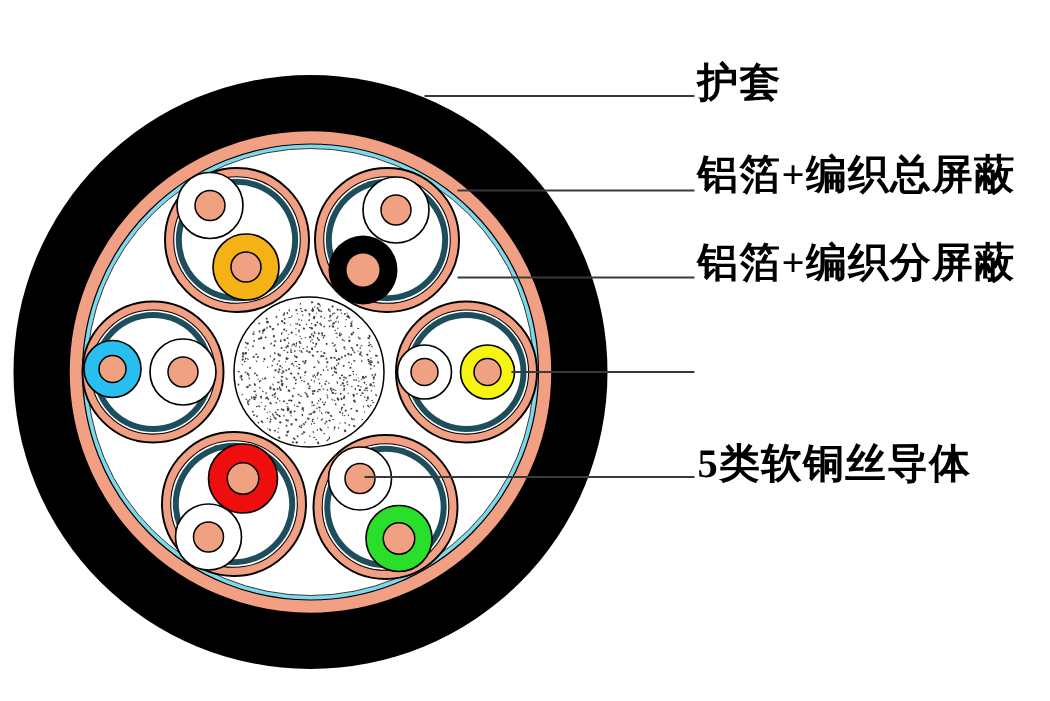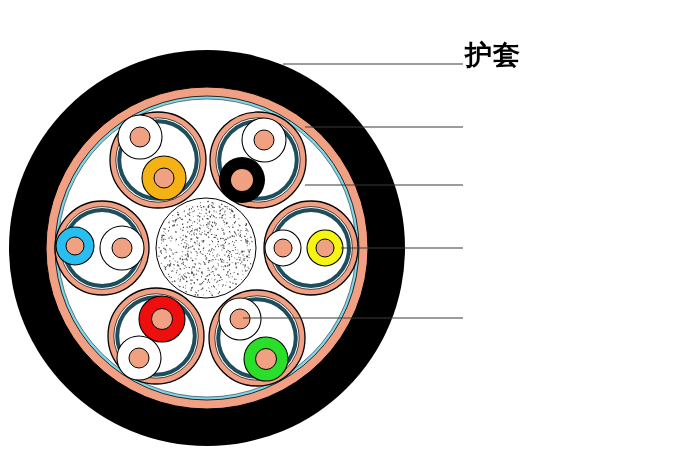--- a/index.html
+++ b/index.html
@@ -801,13 +801,16 @@
       </g>
 
     <line class="leader" x1="283" y1="64" x2="463" y2="64"></line>
     <line class="leader" x1="305" y1="127" x2="463" y2="127"></line>
     <line class="leader" x1="305" y1="185" x2="463" y2="185"></line>
     <line class="leader" x1="341" y1="248" x2="463" y2="248"></line>
     <line class="leader" x1="243" y1="318" x2="463" y2="318"></line>
   </svg>
 
   <div class="label" style="top:41px">护套</div>
+  <div class="label" style="top:102px">铝箔+编织总屏蔽</div>
+  <div class="label" style="top:161px">铝箔+编织分屏蔽</div>
+  <div class="label" style="top:295px">5类软铜丝导体</div>
 </div>
 
 </body></html>

